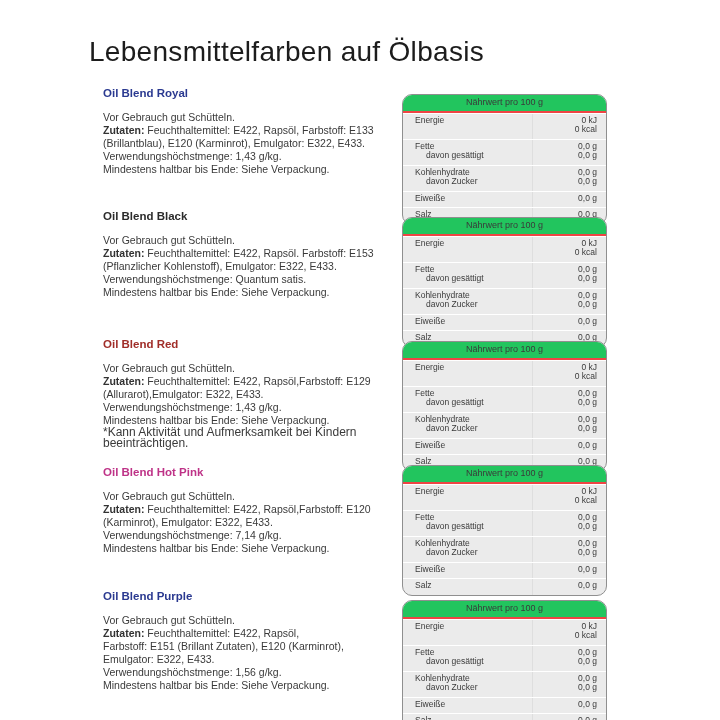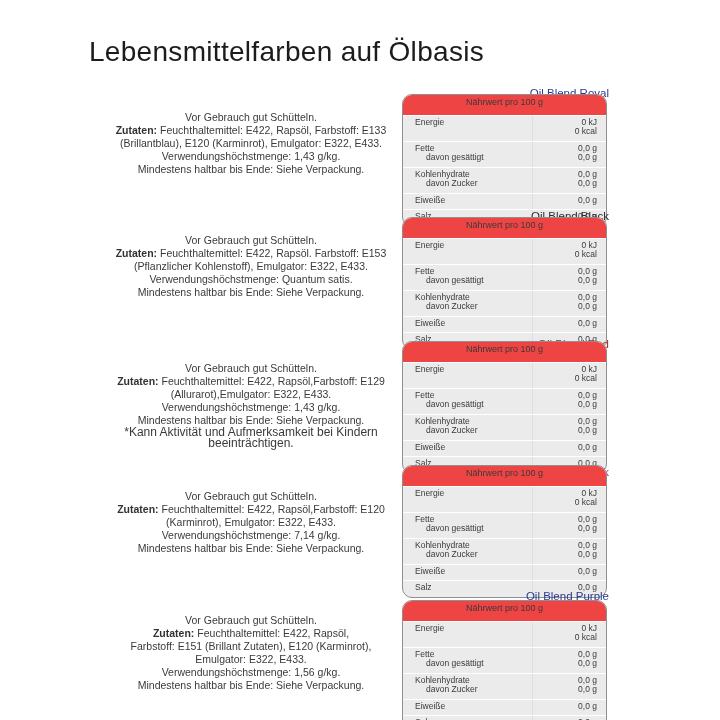--- a/index.html
+++ b/index.html
@@ -15,48 +15,48 @@
     font-size: 28px; font-weight: 400; color: #1c1c1c;
     margin: 0; letter-spacing: 0.3px;
   }
   .section { position: absolute; left: 103px; width: 506px; }
   .s1 { top: 87px; }
   .s2 { top: 210px; }
   .s3 { top: 338px; }
   .s4 { top: 466px; }
   .s5 { top: 590px; }
   .section h2 {
-    margin: 0; font-size: 11.5px; font-weight: normal; line-height: 12px; text-align: right;
+    margin: 0; font-size: 11.5px; font-weight: bold; line-height: 12px;
   }
   .body-text {
     position: absolute; top: 24px; left: 0; width: 296px;
-    margin: 0; font-size: 10.5px; line-height: 13px; color: #3a3a3a; text-align: center;
+    margin: 0; font-size: 10.5px; line-height: 13px; color: #3a3a3a;
   }
   .body-text b { font-weight: bold; color: #323232; }
   .ing { white-space: pre-line; }
   .footnote { font-size: 12px; line-height: 11px; color: #3a3a3a; }
   .nutri-slot { position: absolute; left: 299px; }
   .s1 .nutri-slot { top: 7px; }
   .s2 .nutri-slot { top: 7px; }
   .s3 .nutri-slot { top: 3px; }
   .s4 .nutri-slot { top: -1px; }
   .s5 .nutri-slot { top: 10px; }
   .nutri {
     width: 205px; box-sizing: border-box;
     background: #ebebeb;
     border: 1.5px solid #8f8f8f;
     border-radius: 10px;
     overflow: hidden;
     color: #3a3a3a;
     font-size: 8.5px; line-height: 9.5px;
   }
   .nutri-header {
-    background: #ef4444; text-align: center;
+    background: #22c55e; text-align: center;
     padding: 3px 0 3px 0; font-size: 9px;
-    border-bottom: 4px solid #ef4444;
+    border-bottom: 2px solid #ef4444;
   }
   .n-row { display: flex; border-top: 1px solid #ffffff; }
   .n-row:first-of-type { border-top: none; }
   .n-labels { flex: 1; padding: 2px 0 2px 12px; }
   .n-sub { padding-left: 11px; }
   .n-values {
     width: 64px; text-align: right;
     padding: 2px 9px 4px 0;
     border-left: 1px solid #dedede;
   }

